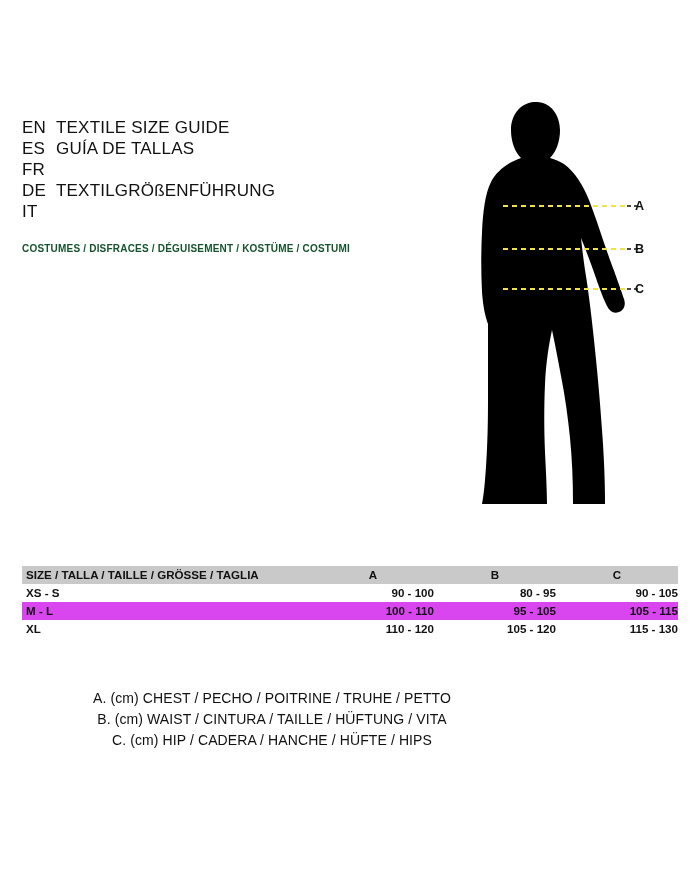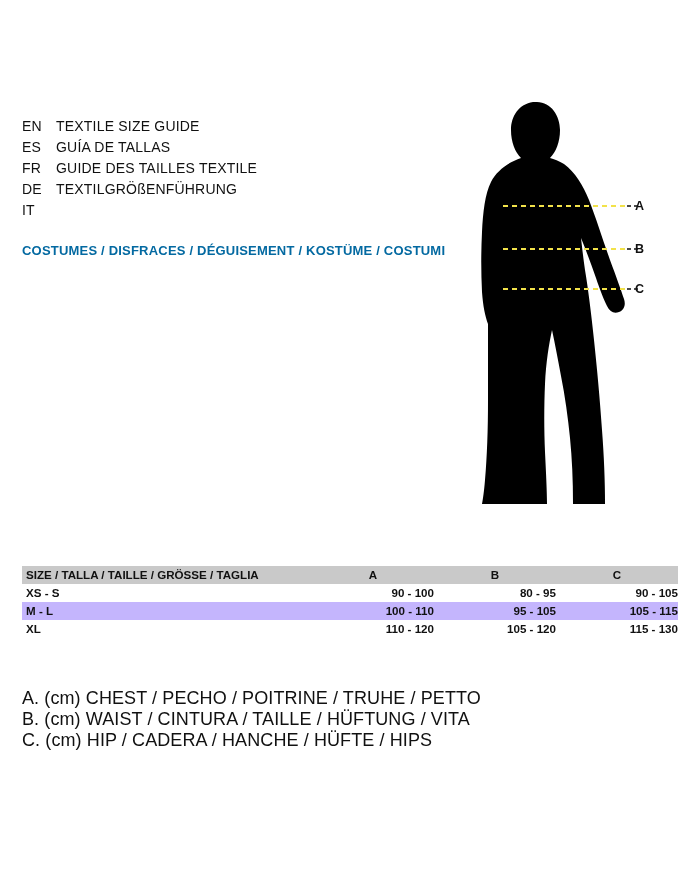--- a/index.html
+++ b/index.html
@@ -25,39 +25,39 @@
   .lang-block {
     position: absolute;
     left: 22px;
     top: 118px;
     width: 430px;
   }
   .lang-row {
     display: flex;
     align-items: baseline;
     height: 21px;
-    font-size: 14px;
+    font-size: 17px;
     letter-spacing: 0.2px;
   }
   .lang-code {
     width: 34px;
     flex: 0 0 34px;
     color: #111;
   }
   .lang-title {
     color: #111;
   }
   .costumes-line {
     position: absolute;
     left: 22px;
     top: 243px;
-    font-size: 13px;
+    font-size: 10px;
     font-weight: bold;
     letter-spacing: 0.2px;
-    color: #0369a1;
+    color: #14532d;
   }
 
   
   .figure-wrap {
     position: absolute;
     left: 455px;
     top: 100px;
     width: 215px;
     height: 415px;
   }
@@ -116,21 +116,21 @@
     padding-left: 4px;
   }
   table.size-table thead th.col-meas {
     text-align: center;
   }
   table.size-table tbody tr.odd td {
     background: #ffffff;
     margin-left: 22px;
   }
   table.size-table tbody tr.even td {
-    background: #c4b5fd;
+    background: #d946ef;
   }
   table.size-table tbody td.col-size {
     text-align: left;
     padding-left: 4px;
   }
   table.size-table tbody td.col-meas {
     text-align: right;
   }
   col.c-size { width: 290px; }
   col.c-a { width: 122px; }
@@ -138,44 +138,44 @@
   col.c-c { width: 122px; }
 
   
   .legend {
     position: absolute;
     left: 22px;
     top: 688px;
     width: 500px;
   }
   .legend-row {
-    font-size: 18px;
+    font-size: 14px;
     height: 21px;
     line-height: 21px;
     color: #111;
     letter-spacing: 0.1px;
+    text-align: center;
   }
 </style>
 </head>
 <body>
 
 <div class="page">
 
   <div class="lang-block">
     <div class="lang-row">
       <span class="lang-code">EN</span>
       <span class="lang-title">TEXTILE SIZE GUIDE</span>
     </div>
     <div class="lang-row">
       <span class="lang-code">ES</span>
       <span class="lang-title">GUÍA DE TALLAS</span>
     </div>
     <div class="lang-row">
       <span class="lang-code">FR</span>
-      <span class="lang-title">GUIDE DES TAILLES TEXTILE</span>
     </div>
     <div class="lang-row">
       <span class="lang-code">DE</span>
       <span class="lang-title">TEXTILGRÖßENFÜHRUNG</span>
     </div>
     <div class="lang-row">
       <span class="lang-code">IT</span>
     </div>
   </div>
 

